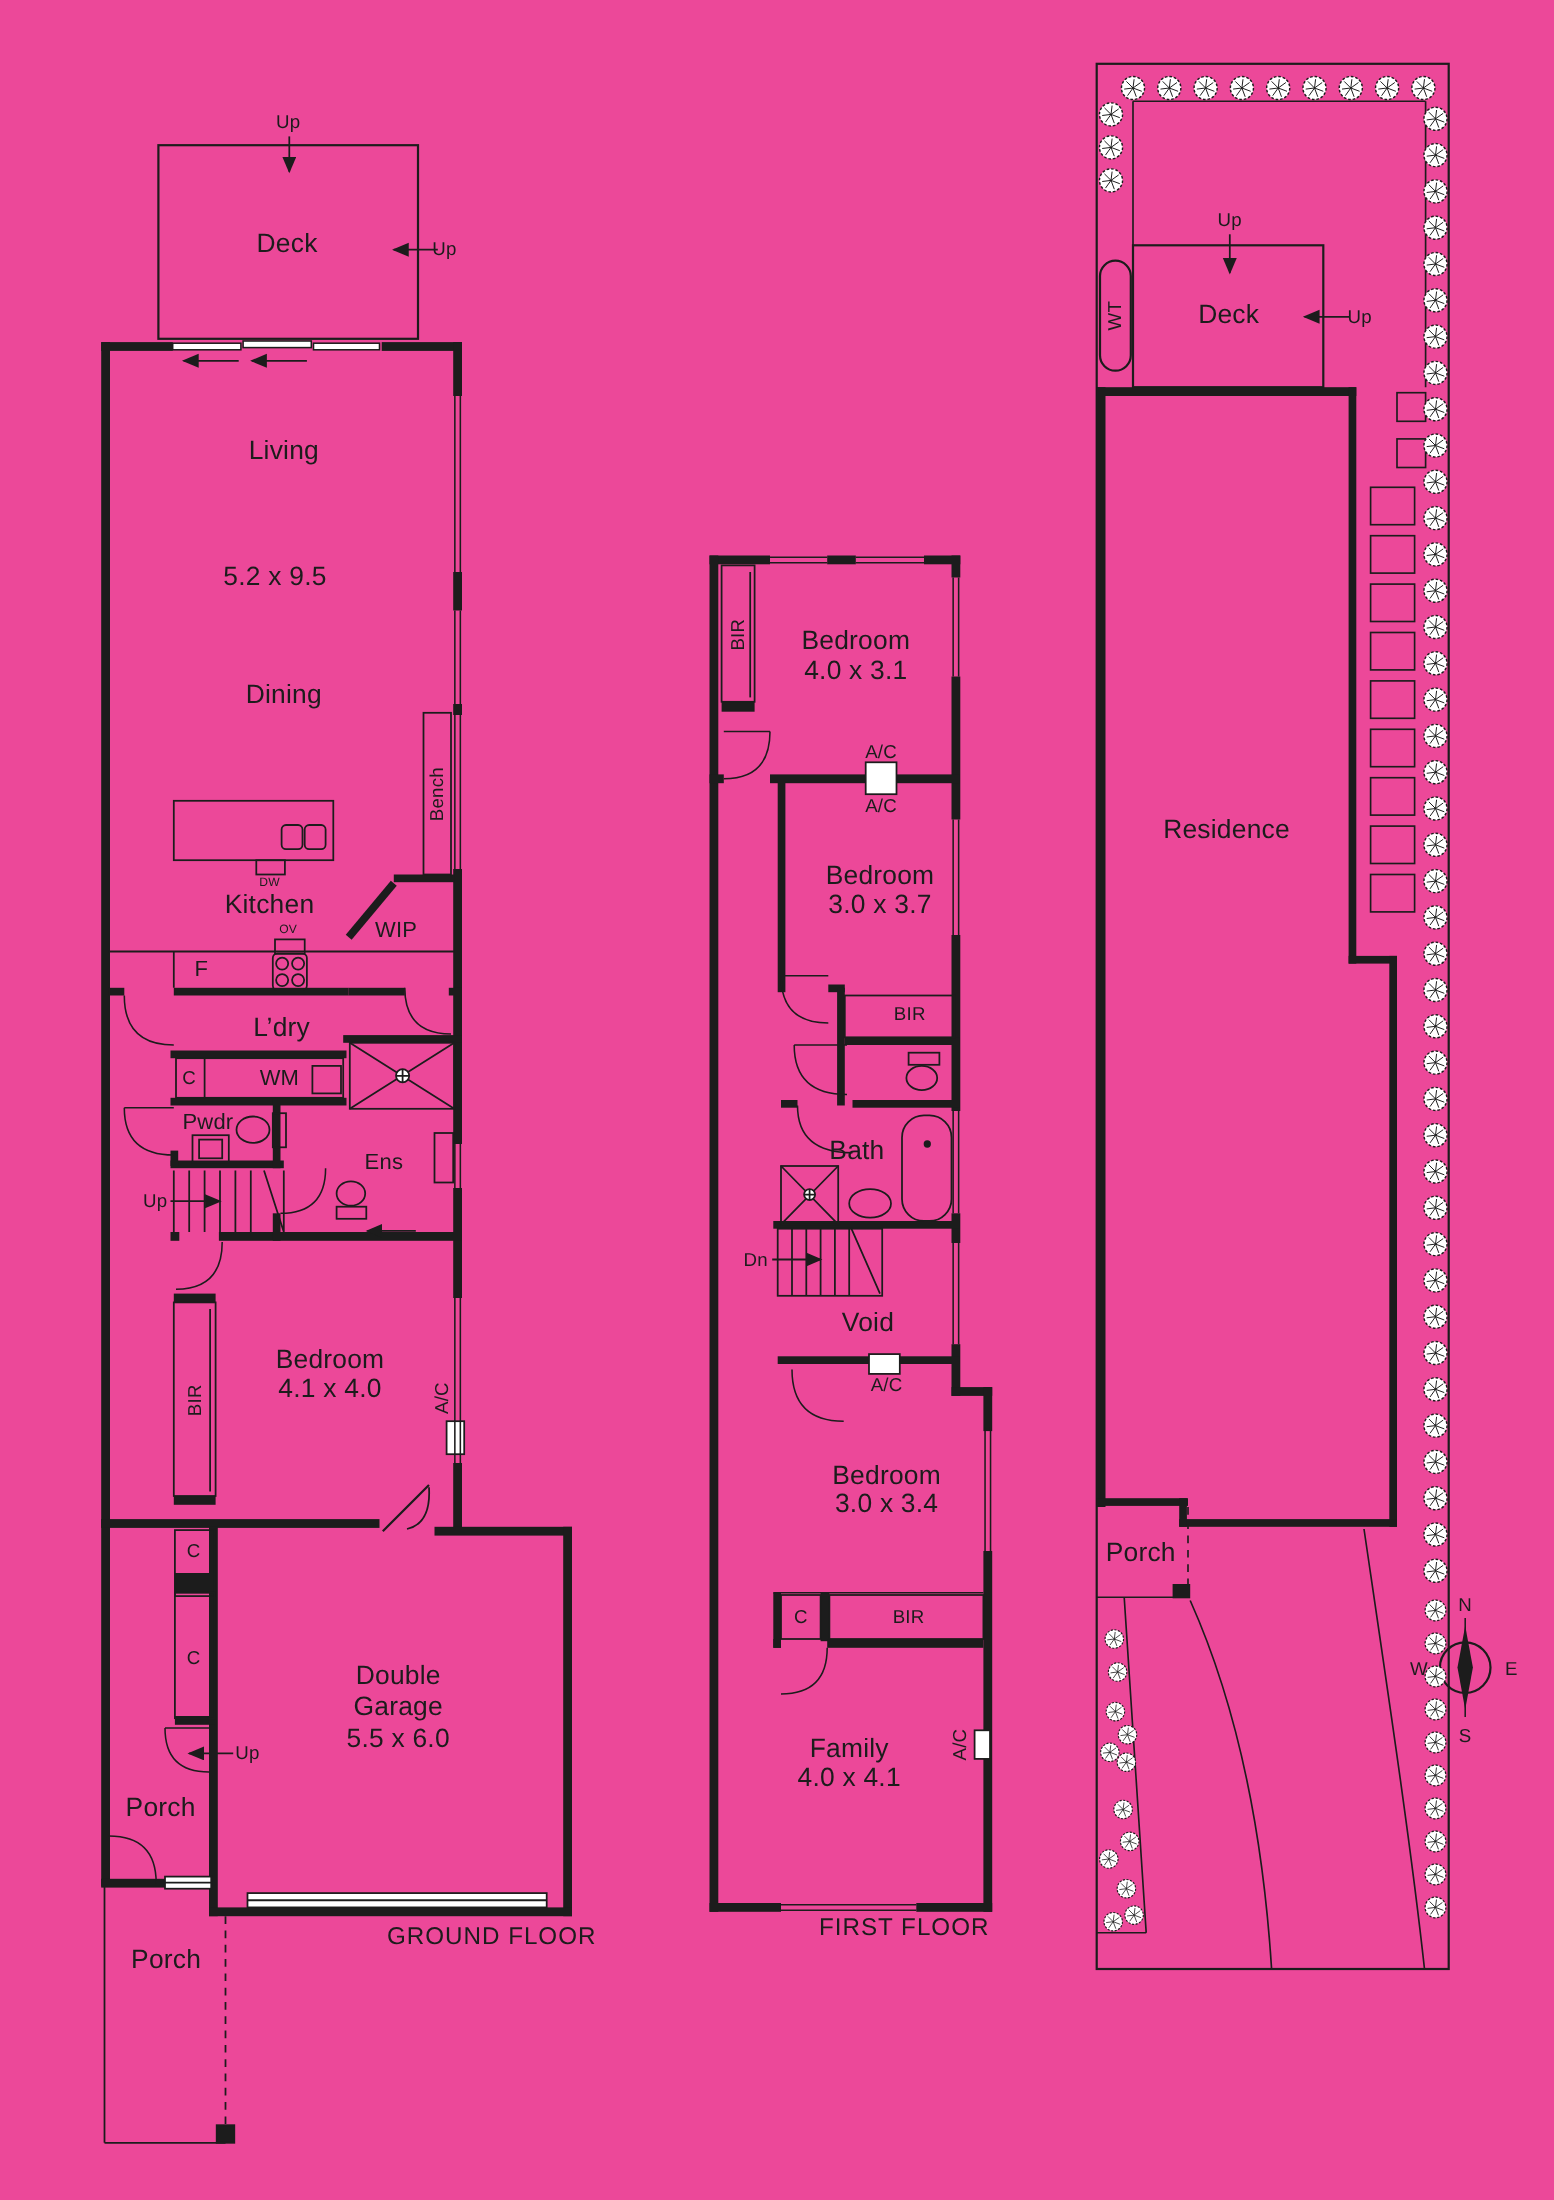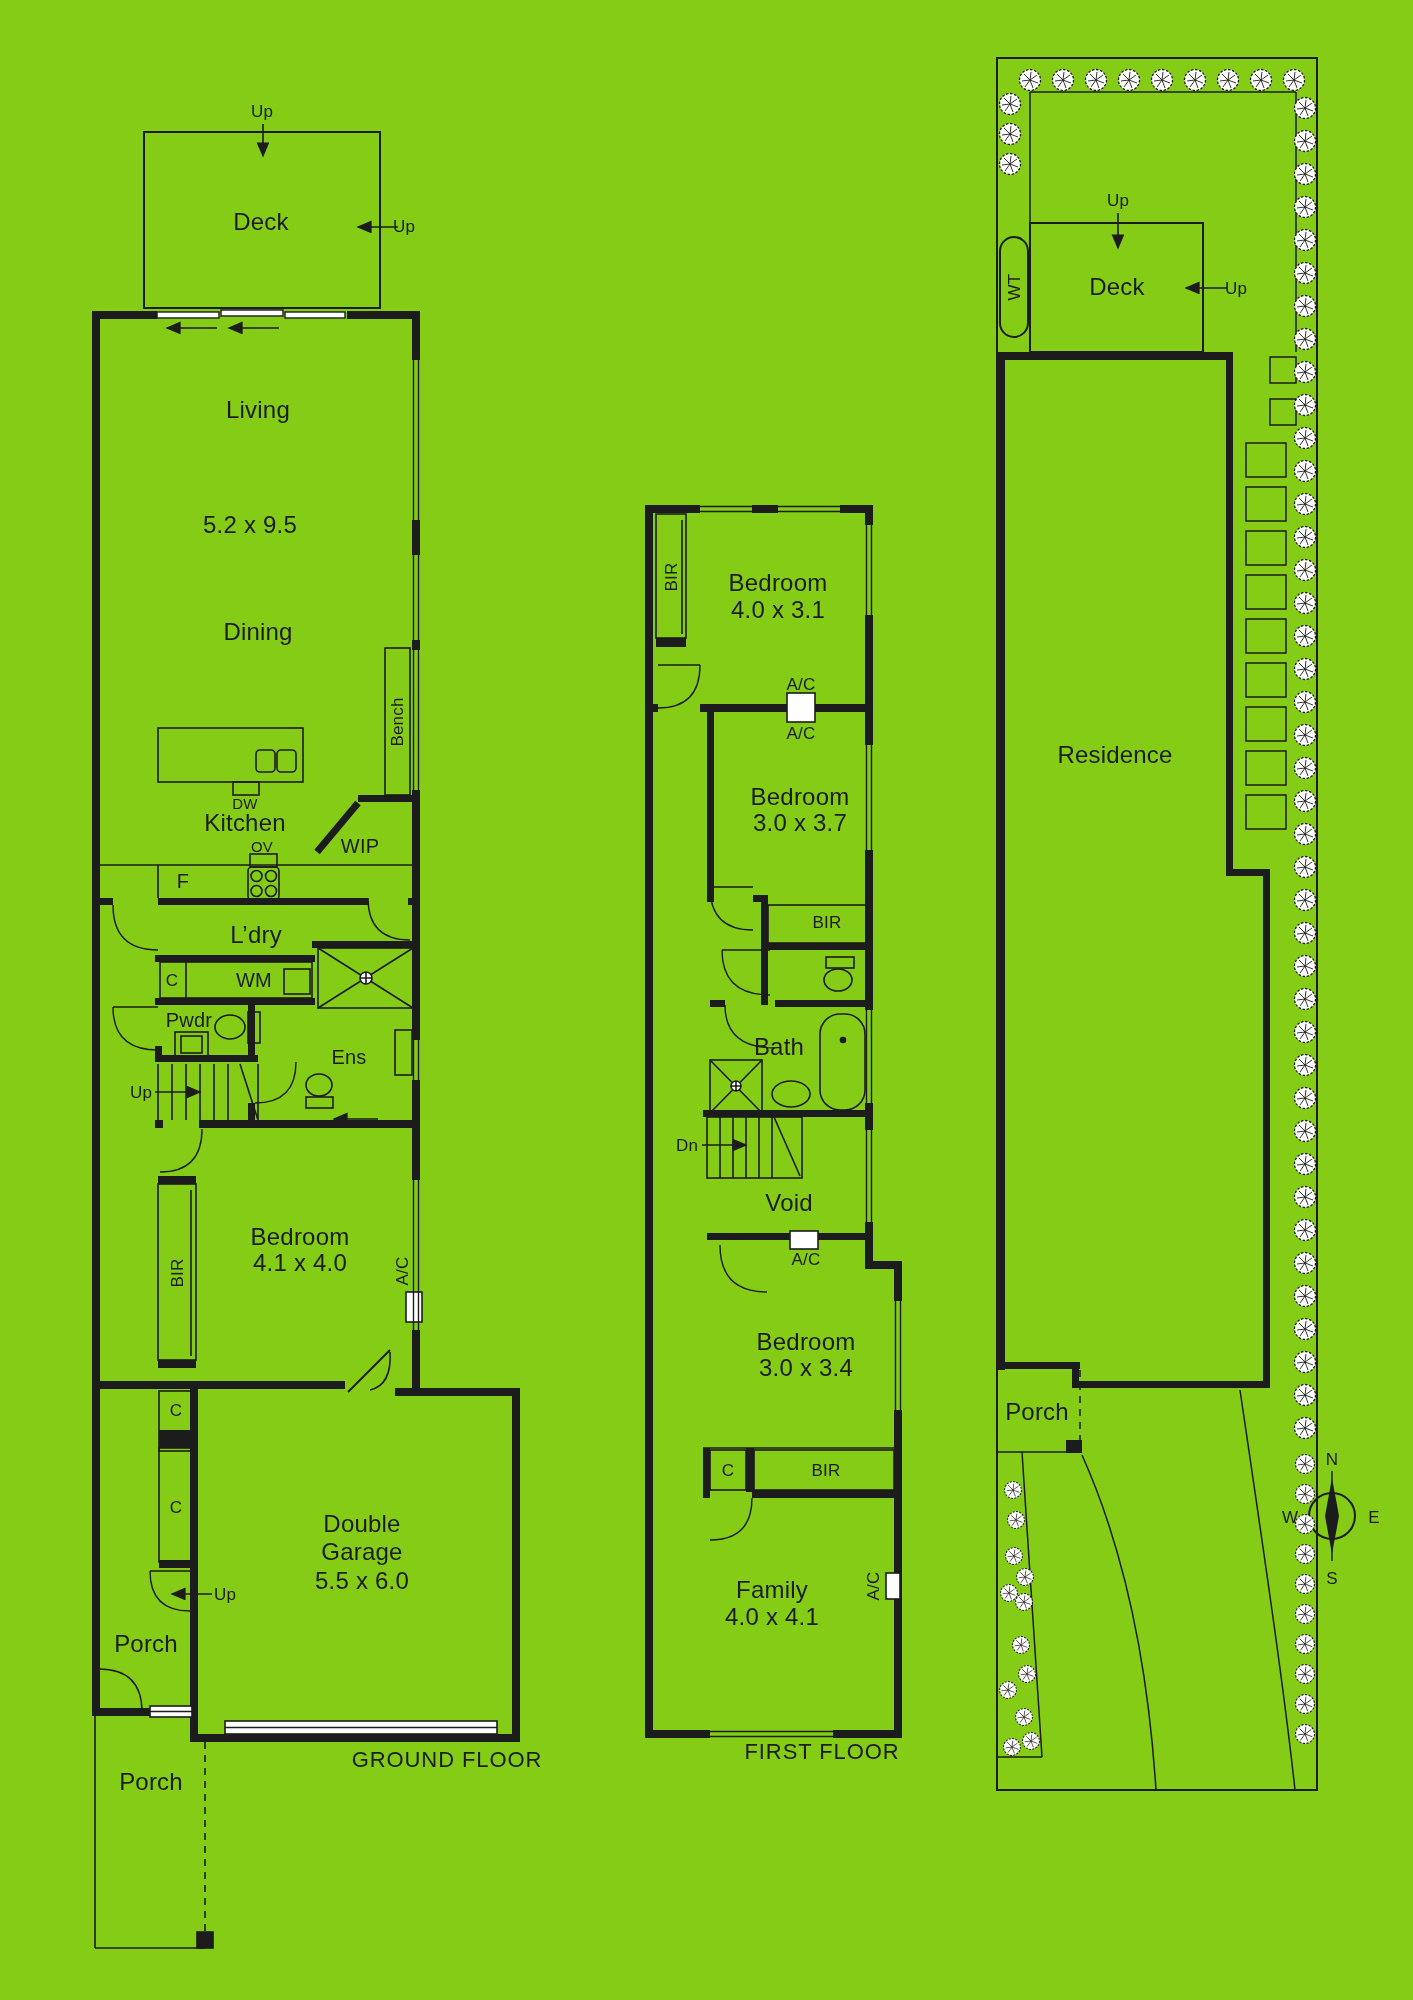--- a/index.html
+++ b/index.html
@@ -1,22 +1,22 @@
 <!DOCTYPE html>
 <html><head>
 <meta charset="utf-8">
 <style>
   html,body{margin:0;padding:0;background:#fff;}
-  #plan{position:relative;width:1413px;height:2000px;background:#84cc16;overflow:hidden;
+  #plan{position:relative;width:1413px;height:2000px;background:#ec4899;overflow:hidden;
         font-family:"Liberation Sans",sans-serif;color:#1c1c1c;}
   #drawing{position:absolute;left:0;top:0;}
   .lbl{position:absolute;transform:translate(-50%,-50%);white-space:nowrap;
        color:#1c1c1c;letter-spacing:.2px;line-height:1;}
   .vert{transform:translate(-50%,-50%) rotate(-90deg);}
-  .f15{font-size:15px}.f17{font-size:17px}.f20{font-size:20px}
+  .f15{font-size:11px}.f17{font-size:17px}.f20{font-size:20px}
   .f24{font-size:24px}.f19{font-size:22px;letter-spacing:.9px}
 </style>
 </head>
 <body>
 
 <div id="plan">
 
 <svg id="drawing" width="1413" height="2000" viewBox="0 0 1413 2000">
   <defs>
     <marker id="ah" markerWidth="11" markerHeight="9" refX="8.5" refY="4" orient="auto">

